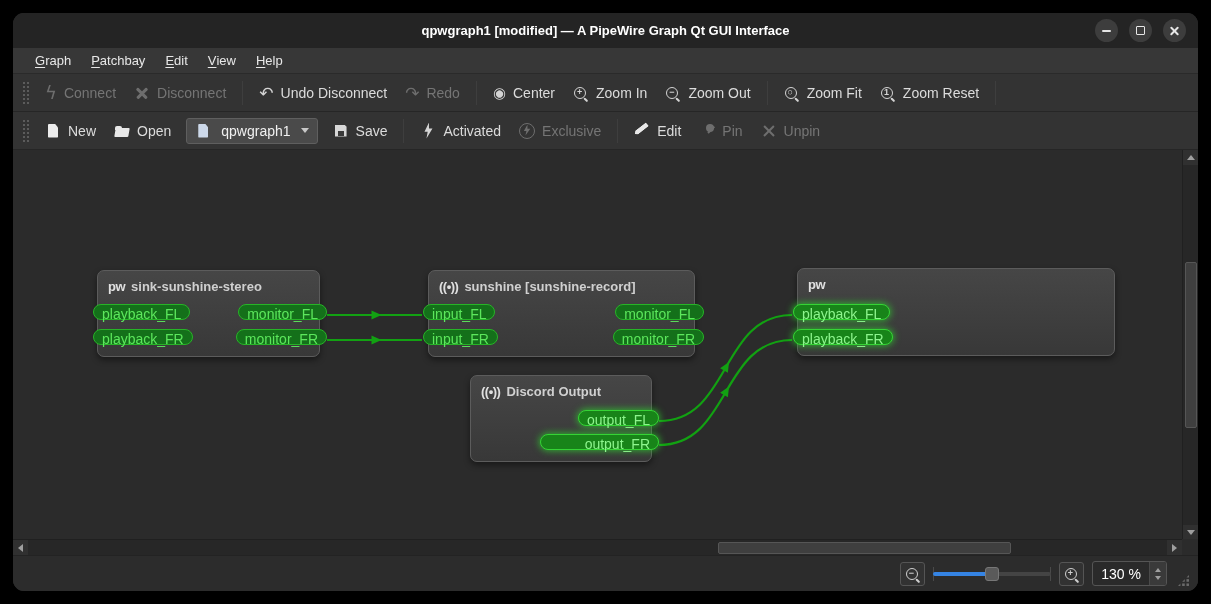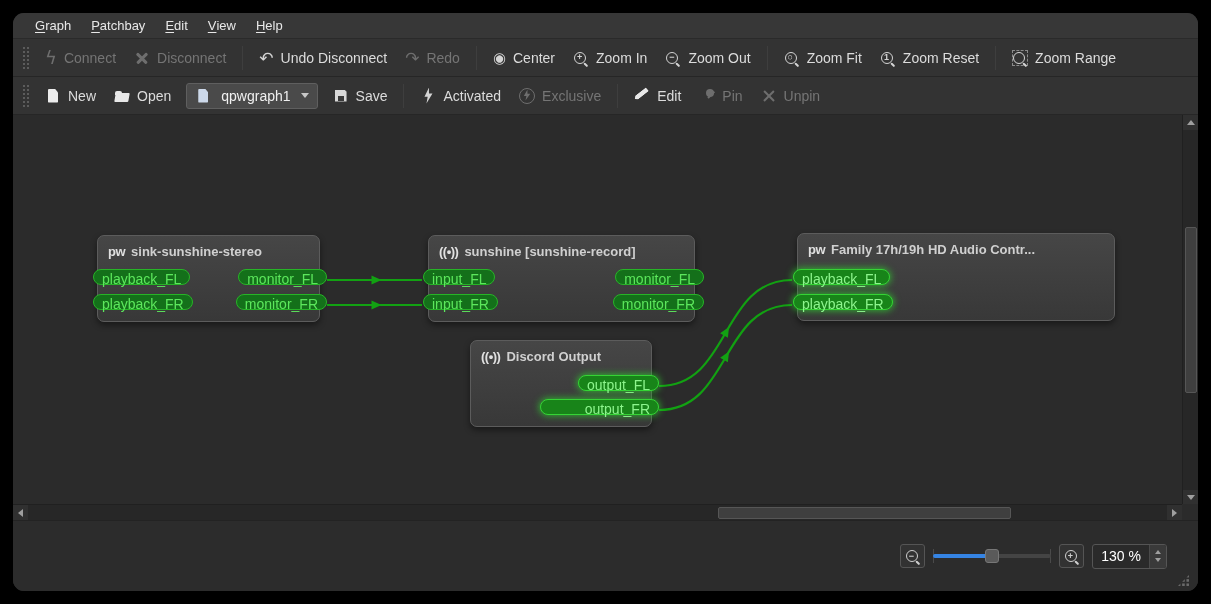--- a/index.html
+++ b/index.html
@@ -125,20 +125,35 @@
   .grip { width:13px; height:13px; margin-left:2px; align-self:flex-end; margin-bottom:4px;
     background-image:radial-gradient(#6a6a6a 1.2px, transparent 1.4px); background-size:4.3px 4.3px;
     clip-path:polygon(100% 0,100% 100%,0 100%); }
 </style>
 </head>
 <body>
 
 <div class="stage">
   <div class="window">
 
+    <div class="titlebar">
+      <span class="title">qpwgraph1 [modified] — A PipeWire Graph Qt GUI Interface</span>
+      <div class="winbtns">
+        <div class="wbtn">
+            <span class="bar"></span>
+          </div>
+        <div class="wbtn">
+            <span class="sq"></span>
+          </div>
+        <div class="wbtn">
+            <span class="x1"></span>
+            <span class="x2"></span>
+          </div>
+      </div>
+    </div>
 
     <div class="menubar" id="menubar">
         <div class="menu-item"><u>G</u>raph</div>
         <div class="menu-item"><u>P</u>atchbay</div>
         <div class="menu-item"><u>E</u>dit</div>
         <div class="menu-item"><u>V</u>iew</div>
         <div class="menu-item"><u>H</u>elp</div>
       </div>
 
     <div class="toolbar" id="toolbar-graph">
@@ -184,26 +199,20 @@
           </span>
           <span>Zoom Fit</span>
         </div>
         <div class="tbtn">
           <span class="ic ic-mag" style="color: rgb(212, 212, 212);">
             <span class="sg">1</span>
           </span>
           <span>Zoom Reset</span>
         </div>
         <div class="tb-sep"></div>
-        <div class="tbtn">
-          <span class="ic ic-mag" style="outline: rgb(138, 138, 138) dashed 1px; outline-offset: -1px; color: rgb(212, 212, 212);">
-            <span class="sg"></span>
-          </span>
-          <span>Zoom Range</span>
-        </div>
       </div>
     <div class="toolbar" id="toolbar-patchbay">
         <div class="tb-handle"></div>
         <div class="tbtn">
           <span class="ic ic-doc" style="color: rgb(212, 212, 212);"></span>
           <span>New</span>
         </div>
         <div class="tbtn">
           <span class="ic ic-folder" style="color: rgb(212, 212, 212);"></span>
           <span>Open</span>
@@ -261,21 +270,20 @@
           </div>
           <div class="node" style="left: 415px; top: 103px; width: 267px; height: 87px;">
             <div class="node-head">
               <span class="node-icon">((•))</span>
               <span class="node-title">sunshine [sunshine-record]</span>
             </div>
           </div>
           <div class="node" style="left: 784px; top: 101px; width: 318px; height: 88px;">
             <div class="node-head">
               <span class="node-icon">pw</span>
-              <span class="node-title">Family 17h/19h HD Audio Contr...</span>
             </div>
           </div>
           <div class="node" style="left: 457px; top: 208px; width: 182px; height: 87px;">
             <div class="node-head">
               <span class="node-icon">((•))</span>
               <span class="node-title">Discord Output</span>
             </div>
           </div>
           <div class="port" style="top: 137px; left: 80px;">playback_FL</div>
           <div class="port" style="top: 162px; left: 80px;">playback_FR</div>

